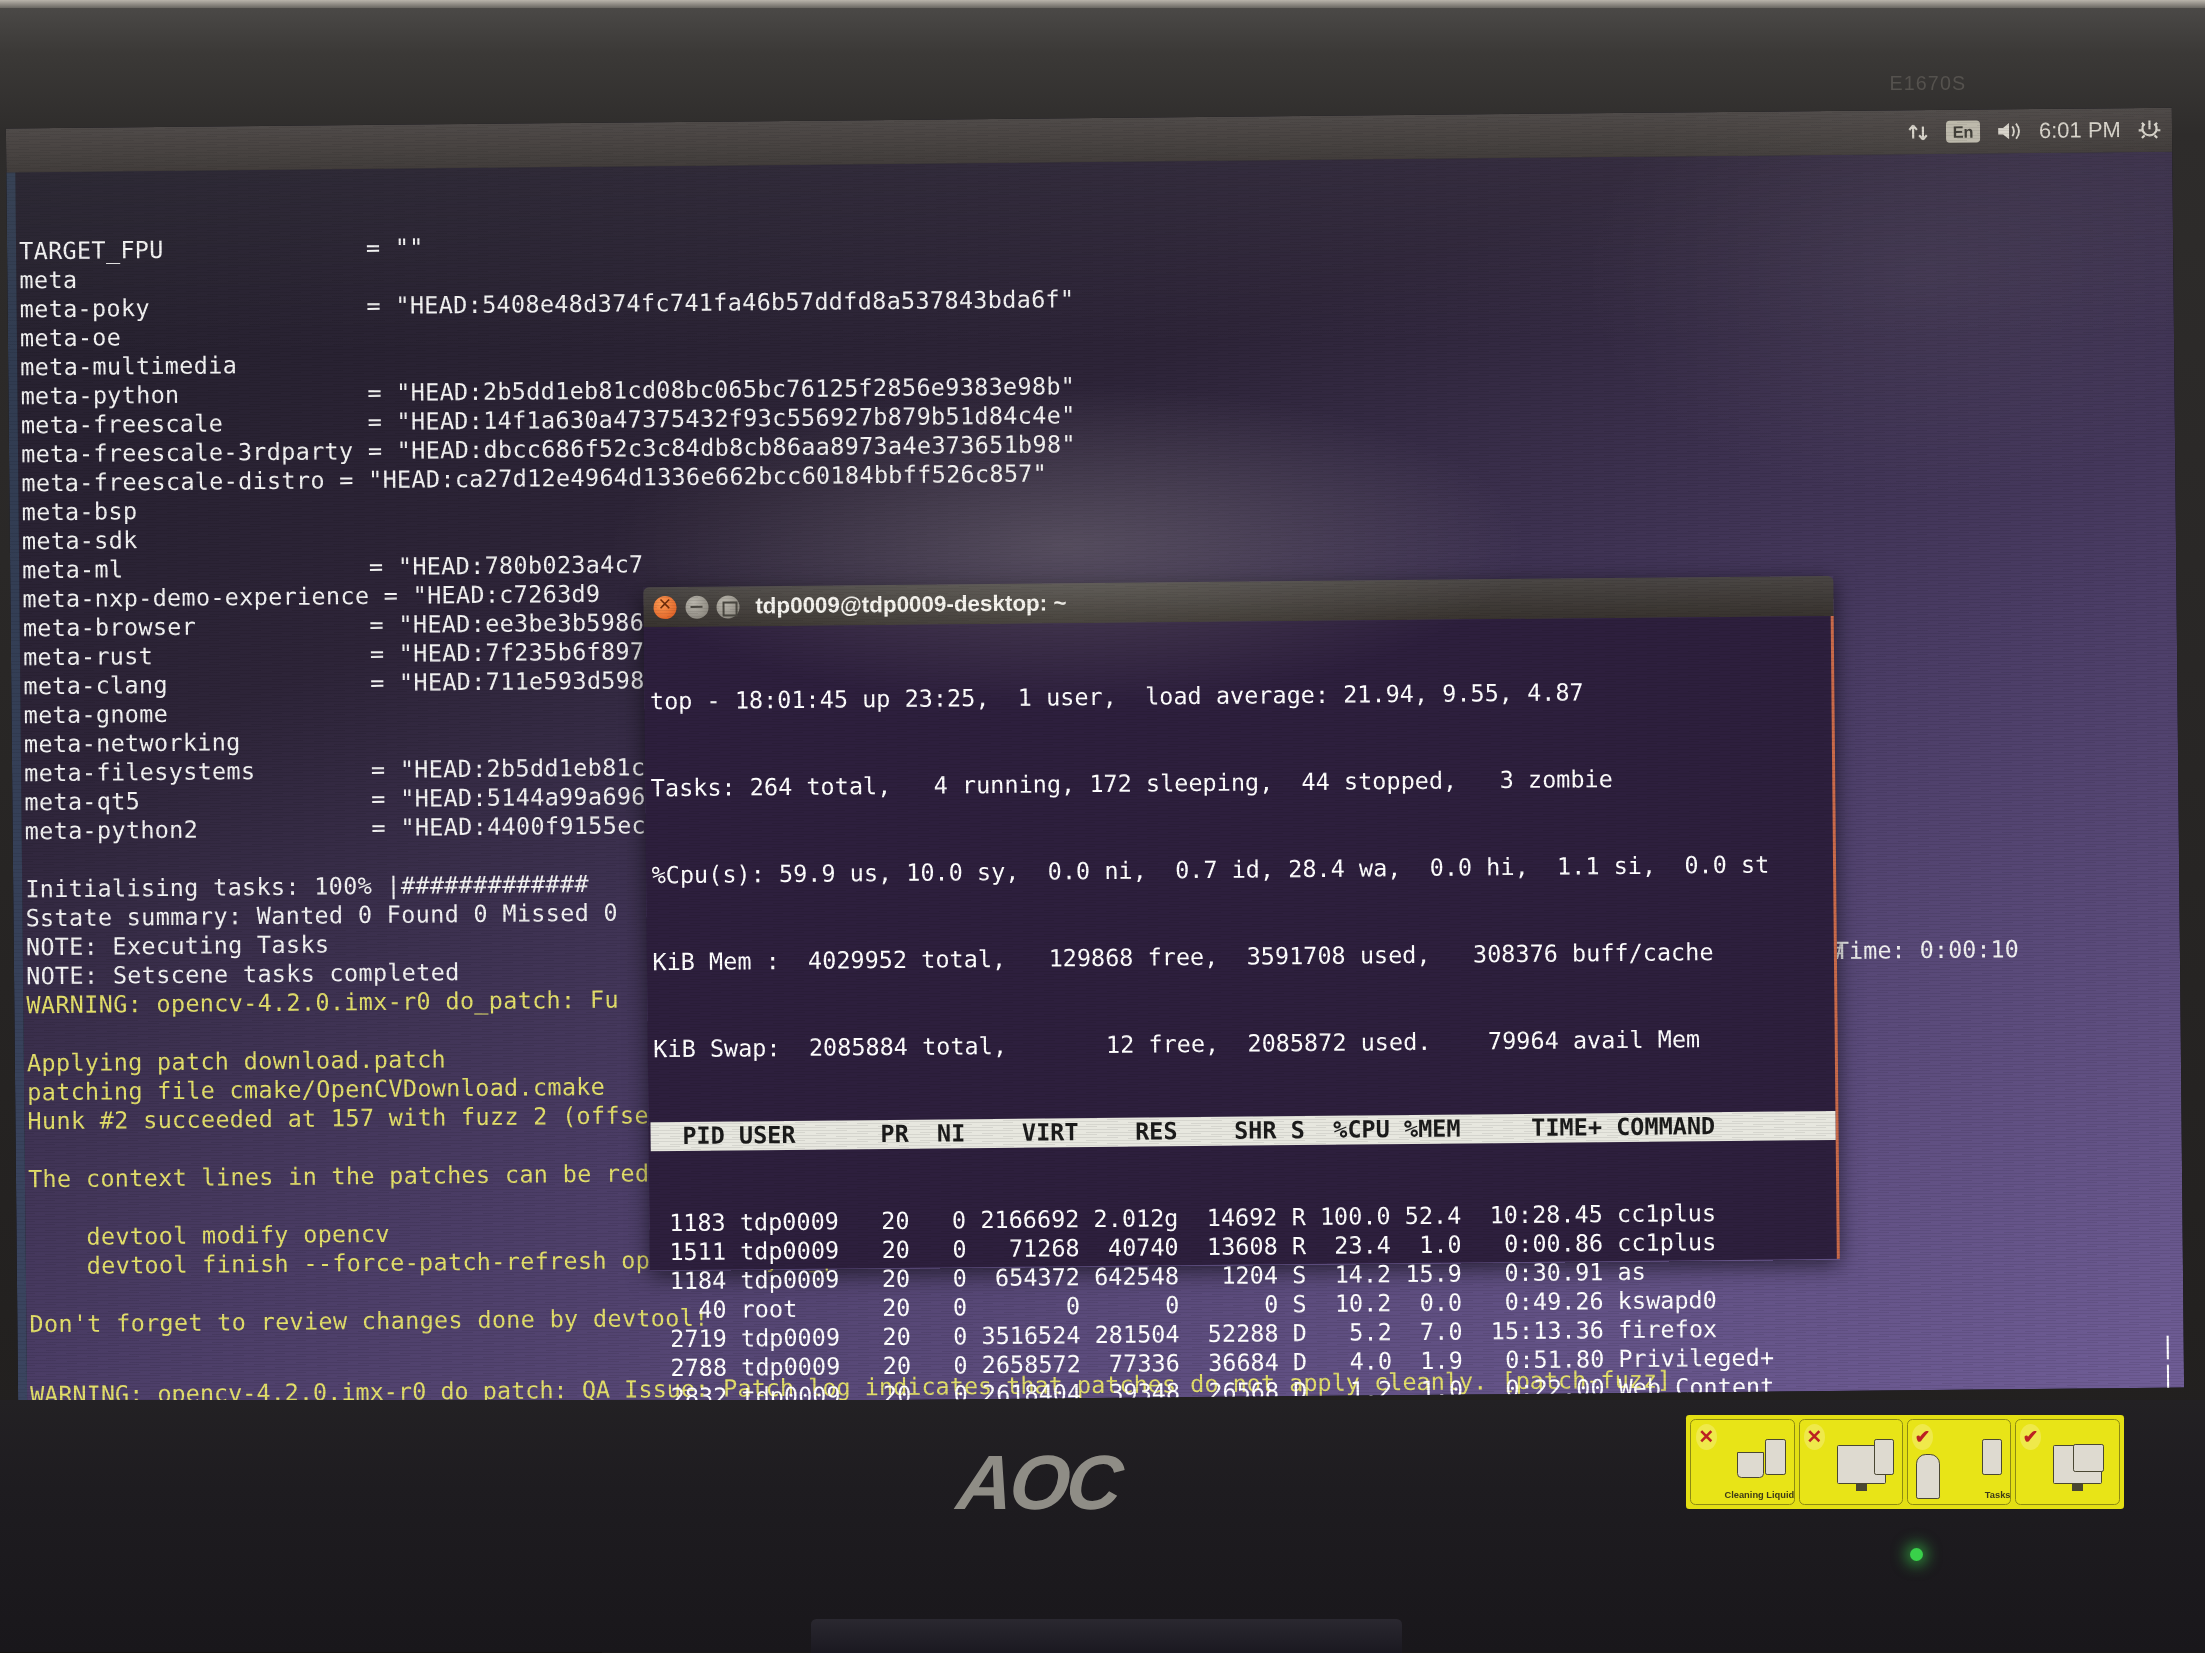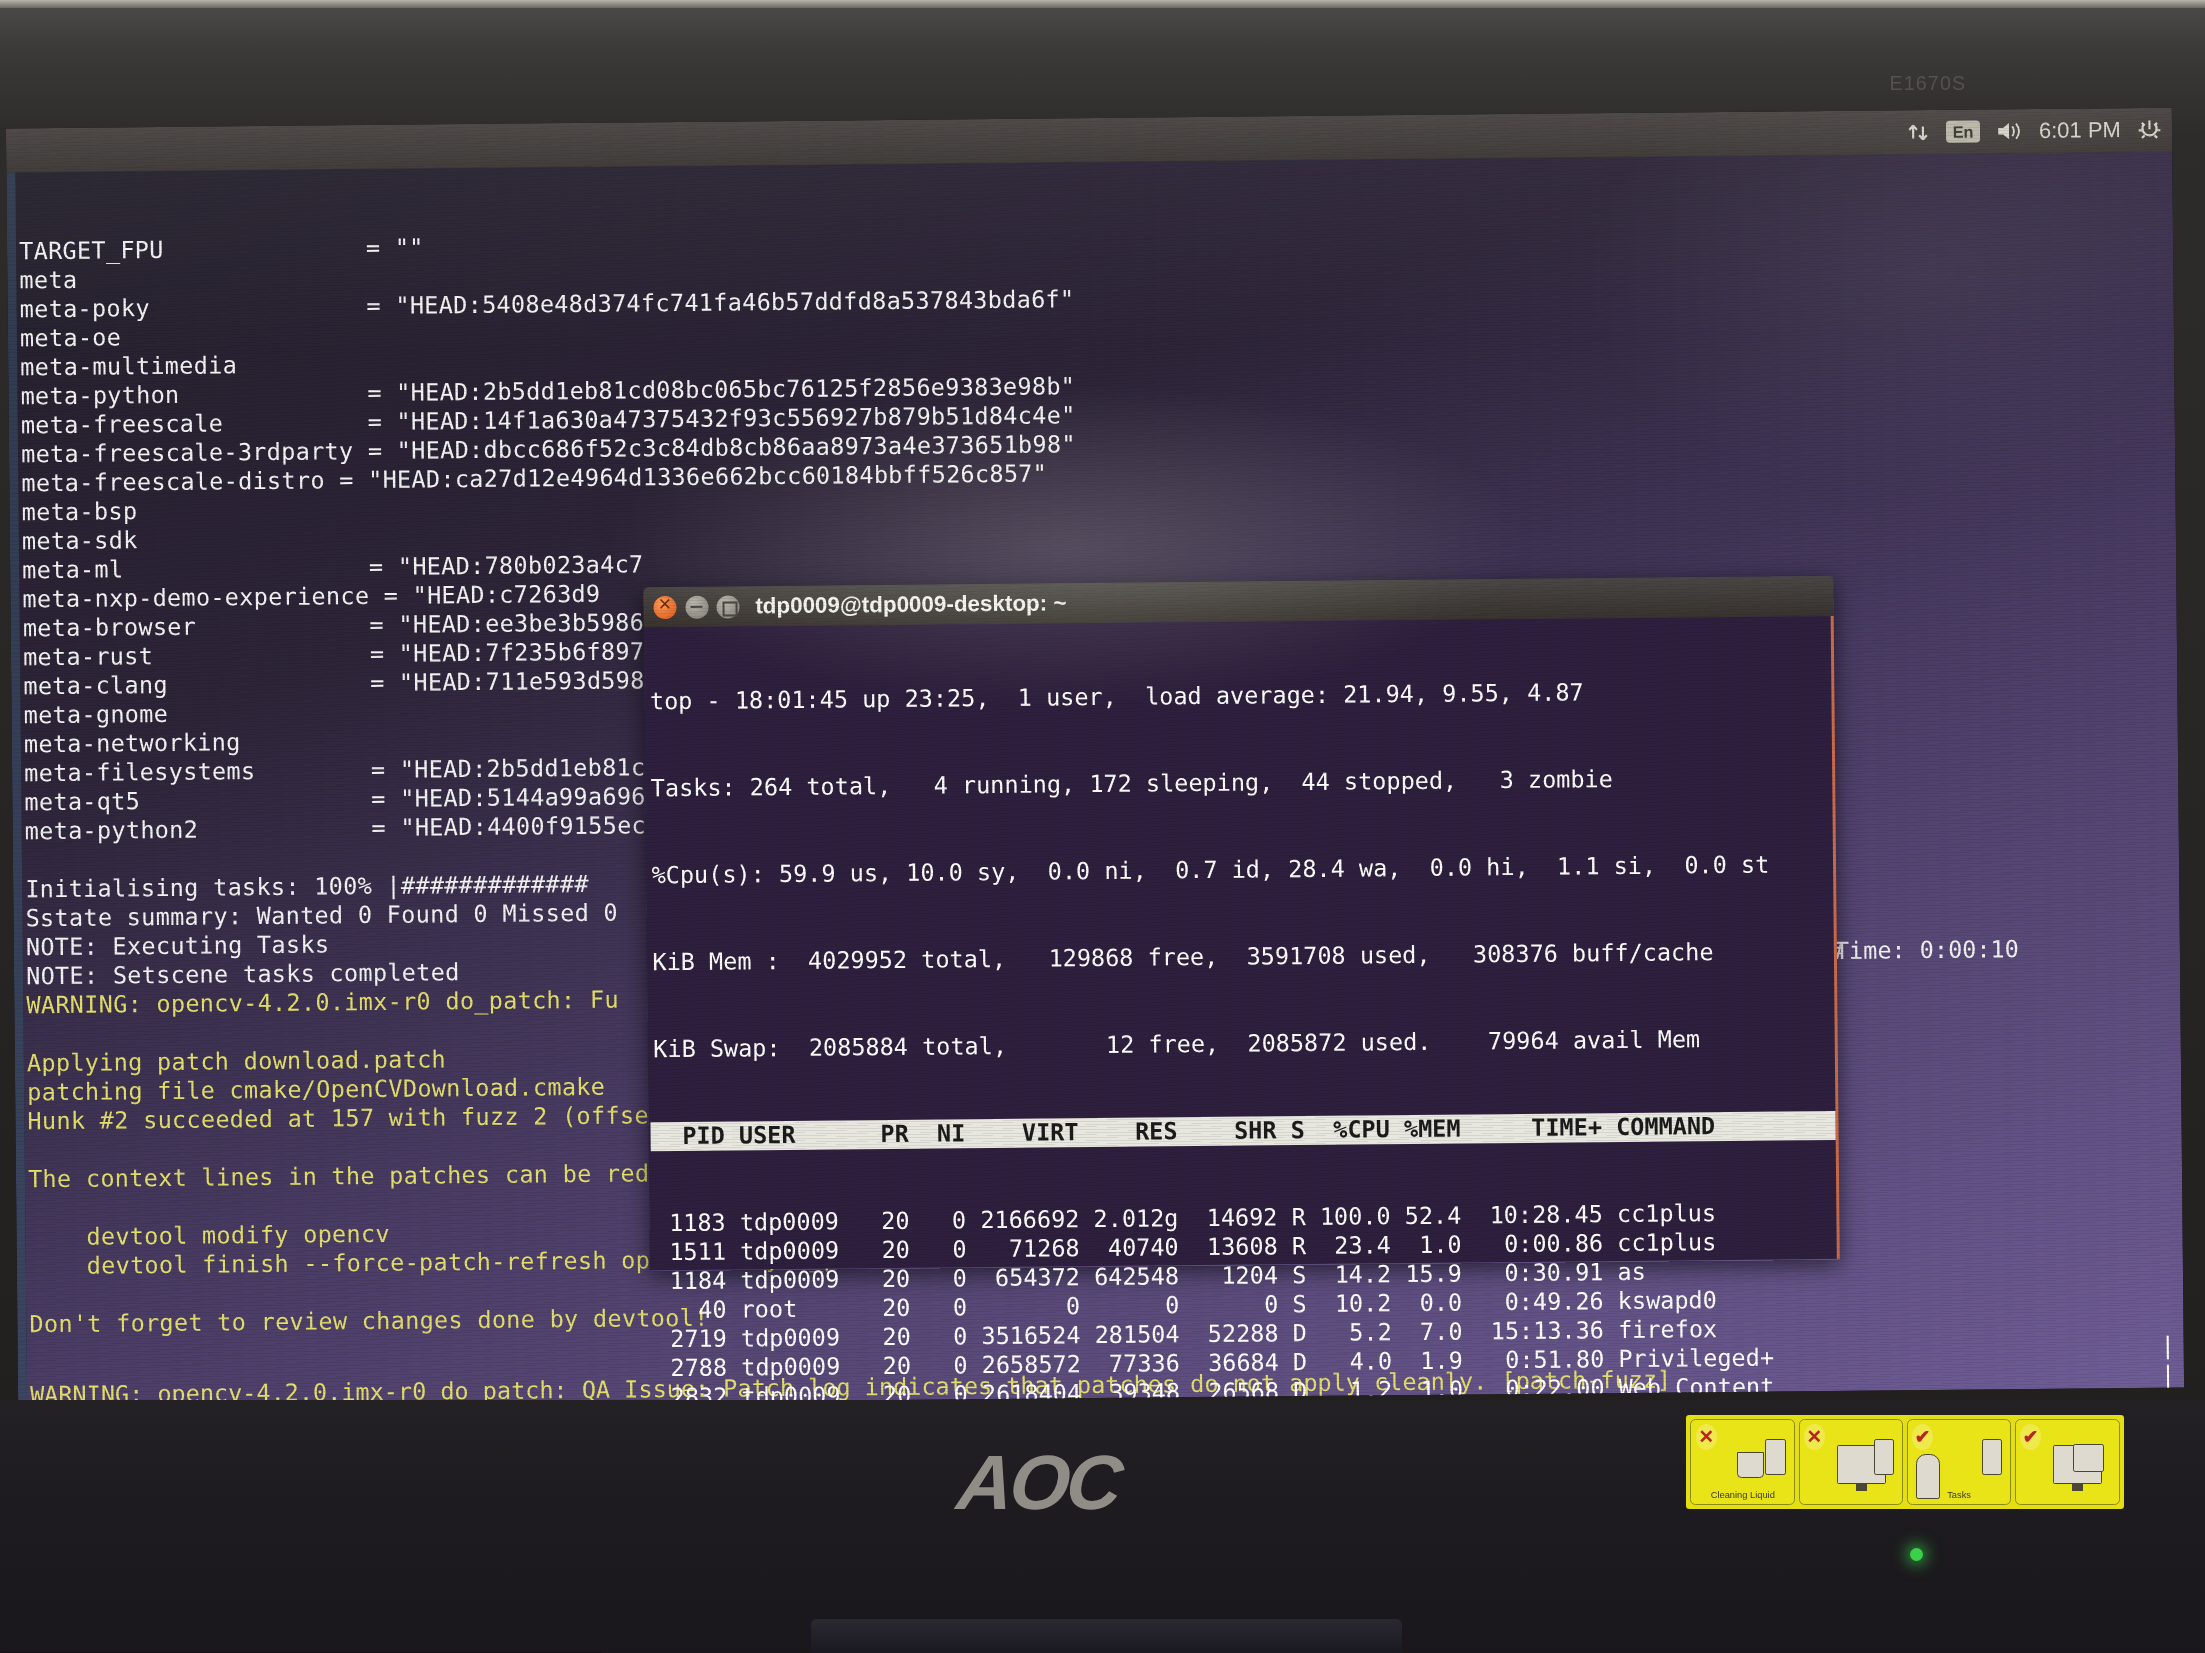--- a/index.html
+++ b/index.html
@@ -51,22 +51,22 @@
   .sticker{position:absolute;left:1674px;top:1415px;width:438px;height:94px;background:#e3df13;
     border-radius:3.3px;display:flex;gap:3.3px;padding:4.4px;box-sizing:border-box;}
   .sticker-cell{flex:1;border:1.1px solid #8d8a12;border-radius:5.5px;position:relative;
     background:#e8e417;}
   .st-mark{position:absolute;left:4.4px;top:3.3px;width:21px;height:26px;border-radius:50%;
     background:#efe94b;display:flex;align-items:center;justify-content:center;
     font-family:"Liberation Sans",sans-serif;font-weight:bold;font-size:18.6px;color:#bb2222;}
   .st-mon{position:absolute;left:36%;top:30%;width:46%;height:44%;background:#dedad0;
     border:1.6px solid #4a4732;border-radius:1.6px;}
   .st-mon:after{content:"";position:absolute;left:38%;top:100%;width:24%;height:7.7px;background:#4a4732;}
-  .st-label{position:absolute;left:0;right:0;bottom:3.3px;text-align:center;
-    font-family:"Liberation Sans",sans-serif;font-weight:normal;font-size:9.3px;color:#3d3a18;}
+  .st-label{position:absolute;left:0;right:0;bottom:3.3px;text-align:right;
+    font-family:"Liberation Sans",sans-serif;font-weight:bold;font-size:9.3px;color:#3d3a18;}
   .st-flask{position:absolute;left:44%;top:38%;width:25px;height:24px;background:#dedad0;
     border:1.1px solid #4a4732;border-radius:0 0 4.4px 4.4px;}
   .st-spray{position:absolute;right:8%;top:22%;width:18.6px;height:34px;background:#dedad0;
     border:1.1px solid #4a4732;border-radius:2.2px;}
   .st-hand{position:absolute;left:8%;bottom:6%;width:22px;height:43px;background:#dedad0;
     border:1.1px solid #4a4732;border-radius:9.8px 9.8px 2.2px 2.2px;}
   .st-cloth{position:absolute;right:14%;top:28%;width:29.5px;height:26px;background:#dedad0;
     border:1.1px solid #4a4732;border-radius:2.2px;}
 
   

